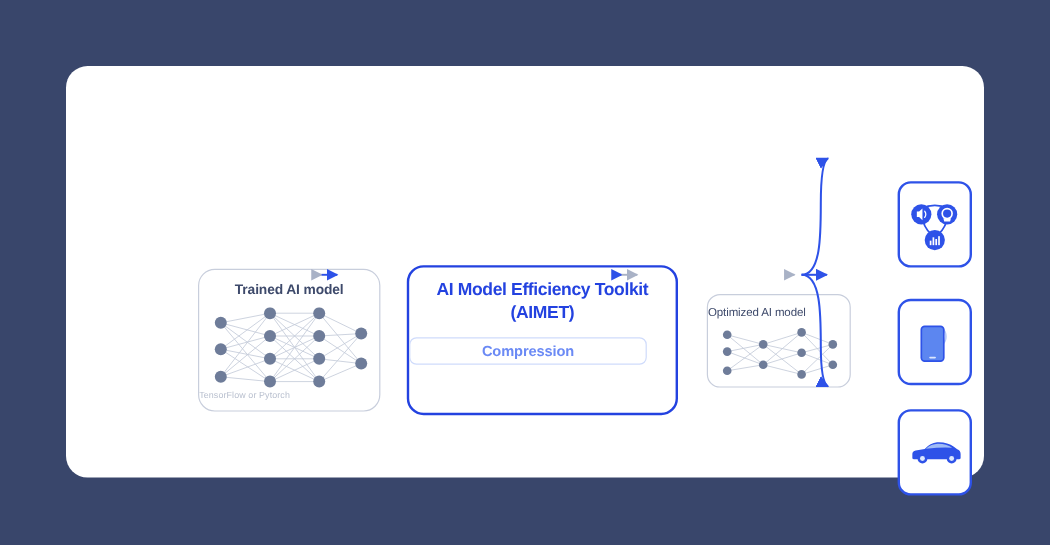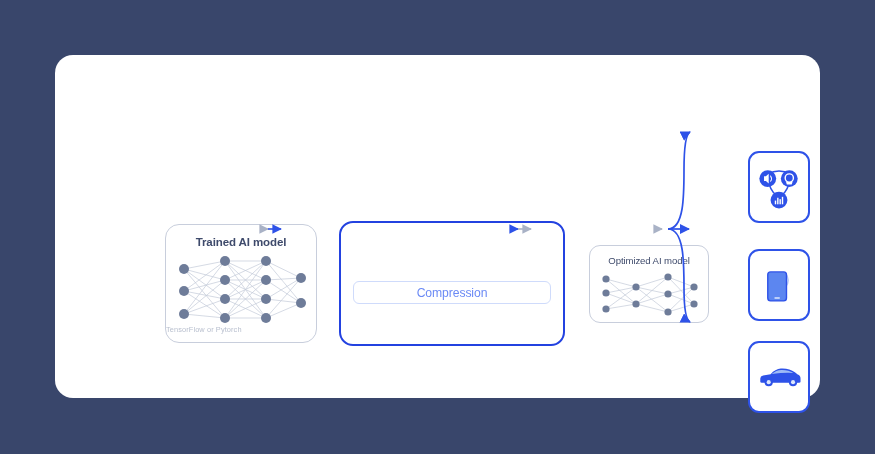--- a/index.html
+++ b/index.html
@@ -88,52 +88,52 @@
     width: 100%;
     text-align: center;
     font-size: 14.6px;
     font-weight: bold;
     color: #2342E0;
     line-height: 19px;
     letter-spacing: -0.3px;
   }
   .aimet-sub {
     position: absolute;
-    left: 12px;
+    left: 0;
     width: 198px;
     height: 23px;
     box-sizing: border-box;
     border: 1.2px solid #CFDBFB;
     border-radius: 6px;
     background: #FFFFFF;
     color: #6B8AF5;
     font-size: 12.2px;
     display: flex;
     align-items: center;
     justify-content: center;
     letter-spacing: -0.1px;
+    font-weight: bold;
   }
   #aimet-compression { top: 58px; }
   #aimet-quantization { top: 87px; }
 
   
   #optimized-box {
     left: 534px;
     top: 190px;
     width: 120px;
     height: 78px;
     border: 1.4px solid #C8CEDC;
     border-radius: 11px;
   }
   #optimized-title {
     position: absolute;
     top: 9px;
     left: 0;
     width: 100%;
-    text-align: center;
     font-size: 9.6px;
     color: #3E4A6B;
     letter-spacing: -0.1px;
   }
   #optimized-net {
     position: absolute;
     left: 9px;
     top: 26px;
     width: 102px;
     height: 46px;
@@ -233,20 +233,24 @@
             <circle cx="91" cy="62" r="5"></circle>
           <circle cx="126" cy="22" r="5"></circle>
             <circle cx="126" cy="47" r="5"></circle>
         </g>
       </svg>
 
       <div id="trained-caption">TensorFlow or Pytorch</div>
     </div>
 
     <div class="box" id="aimet-box">
+      <div id="aimet-title">
+        <span>AI Model Efficiency Toolkit</span><br>
+        <span>(AIMET)</span>
+      </div>
       <div class="aimet-sub" id="aimet-compression">Compression</div>
     </div>
 
     <div class="box" id="optimized-box">
       <div id="optimized-title">Optimized AI model</div>
       <svg id="optimized-net" viewBox="0 0 102 46">
         <g stroke="#C3CAD9" stroke-width="0.7" fill="none">
           <line x1="7" y1="7" x2="37" y2="15"></line>
             <line x1="7" y1="7" x2="37" y2="32"></line>
           <line x1="7" y1="21" x2="37" y2="15"></line>

